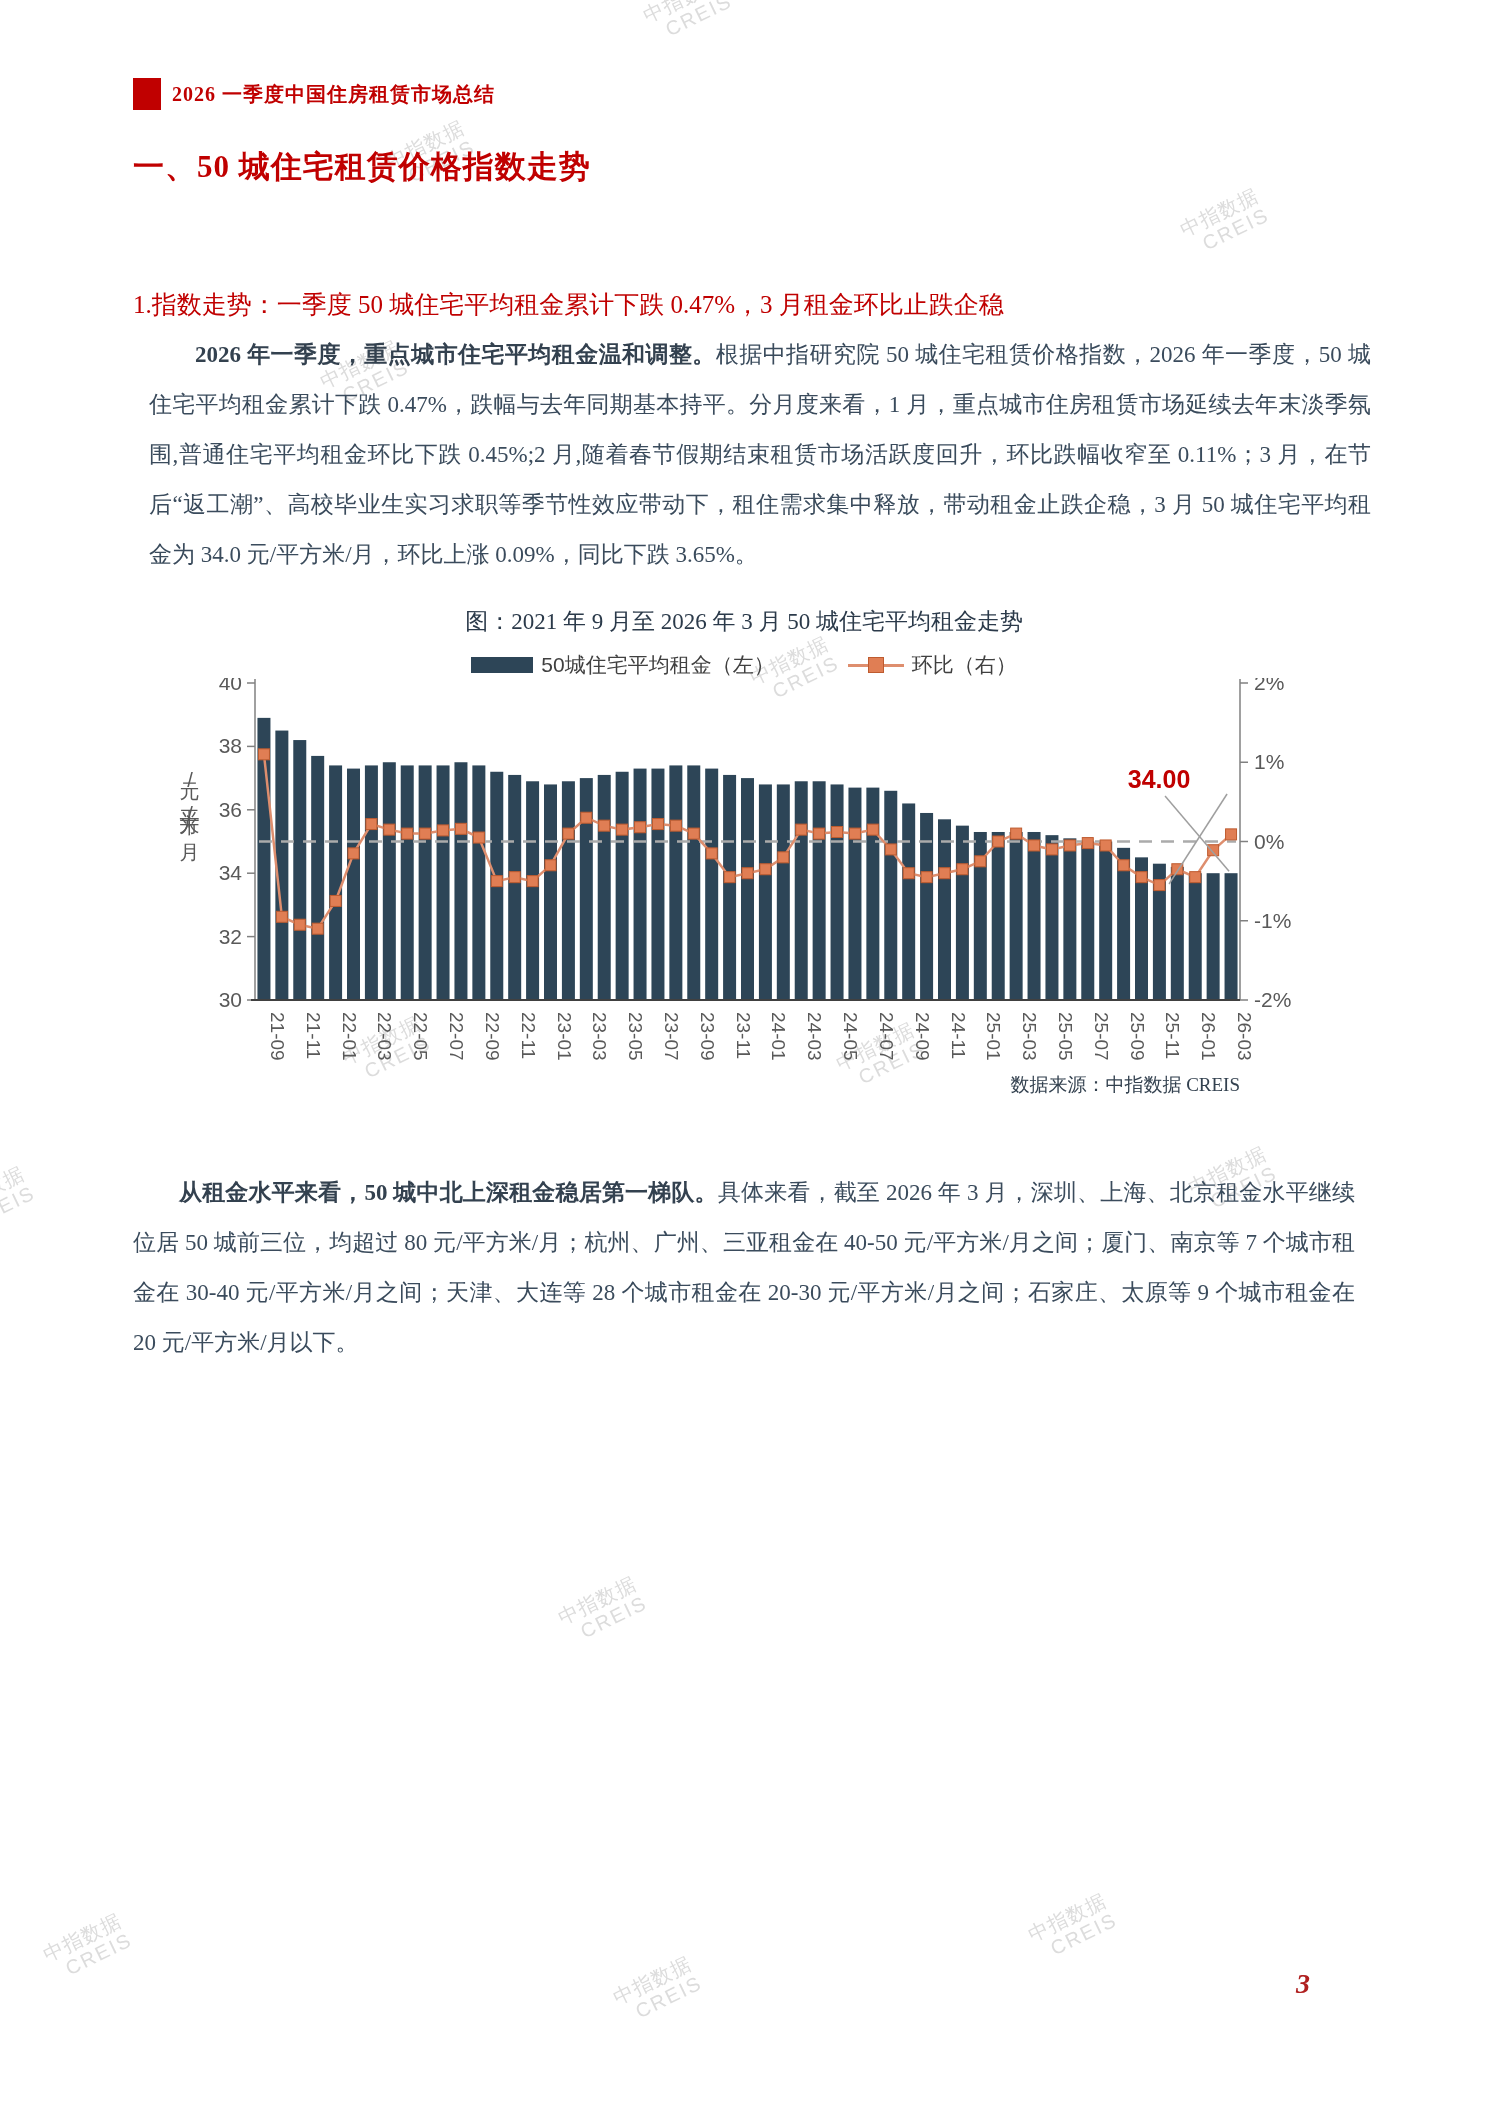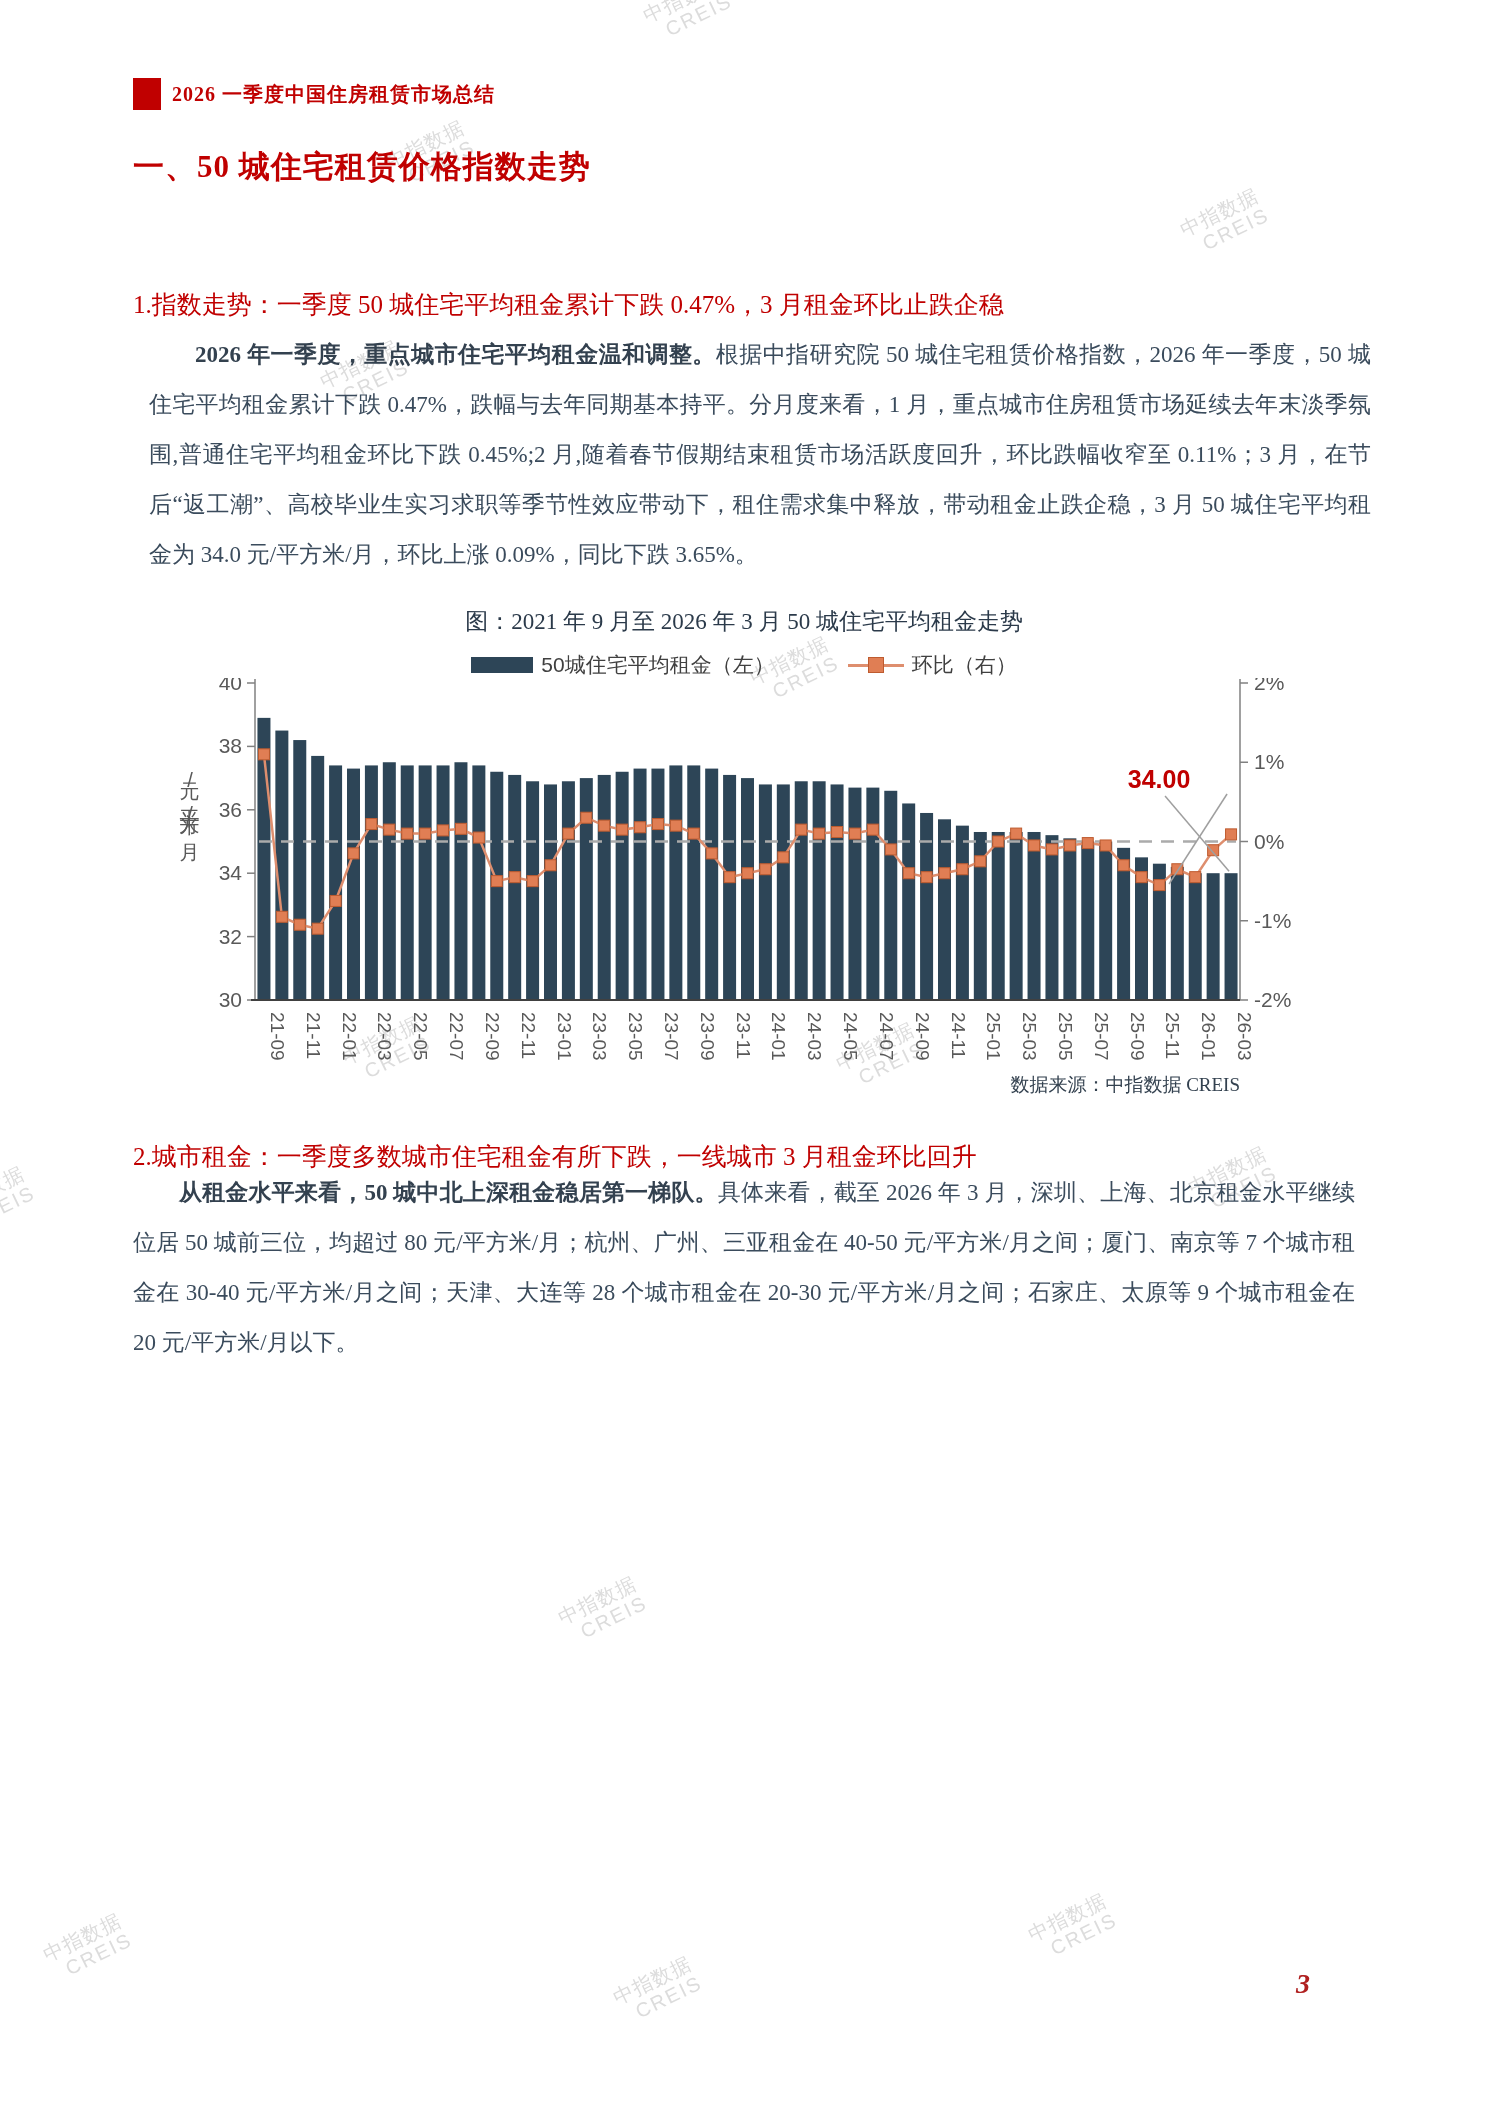--- a/index.html
+++ b/index.html
@@ -284,18 +284,17 @@
         <line x1="1032.0454545454545" y1="118" x2="1096.0454545454545" y2="193.2" stroke="#9f9f9f" stroke-width="1.5"></line>
         <line x1="1094.0454545454545" y1="116" x2="1036.0454545454545" y2="206" stroke="#9f9f9f" stroke-width="1.5"></line>
         <text x="1026.0454545454545" y="110" text-anchor="middle" font-size="25" font-weight="bold" fill="#C00000" font-family="&quot;Liberation Sans&quot;, sans-serif">34.00</text>
       </g>
     </svg>
 
   <div class="yaxis-unit">元/平方米/月</div>
 
   <div class="source-note">数据来源：中指数据 CREIS</div>
 
-  <div class="sub-title" style="top:1140px;">2.城市租金：一季度多数城市住宅租金有所下跌，一线城市 3 月租金环比回升</div>
   <p class="para" style="top:1168px;margin:0;"><b>从租金水平来看，50 城中北上深租金稳居第一梯队。</b><span>具体来看，截至 2026 年 3 月，深圳、上海、北京租金水平继续位居 50 城前三位，均超过 80 元/平方米/月；杭州、广州、三亚租金在 40-50 元/平方米/月之间；厦门、南京等 7 个城市租金在 30-40 元/平方米/月之间；天津、大连等 28 个城市租金在 20-30 元/平方米/月之间；石家庄、太原等 9 个城市租金在 20 元/平方米/月以下。</span></p>
 
   <div class="page-num">3</div>
 
 </div>
 
 </body></html>

